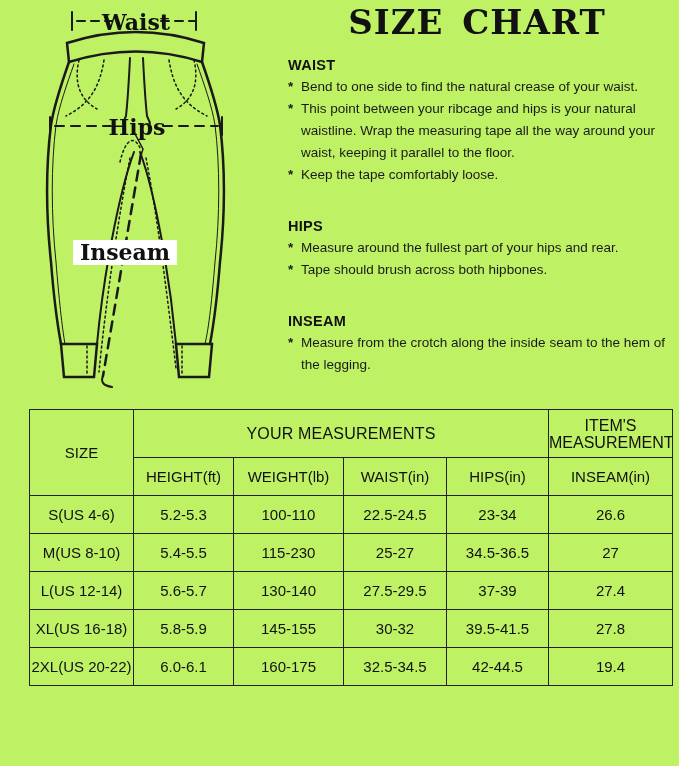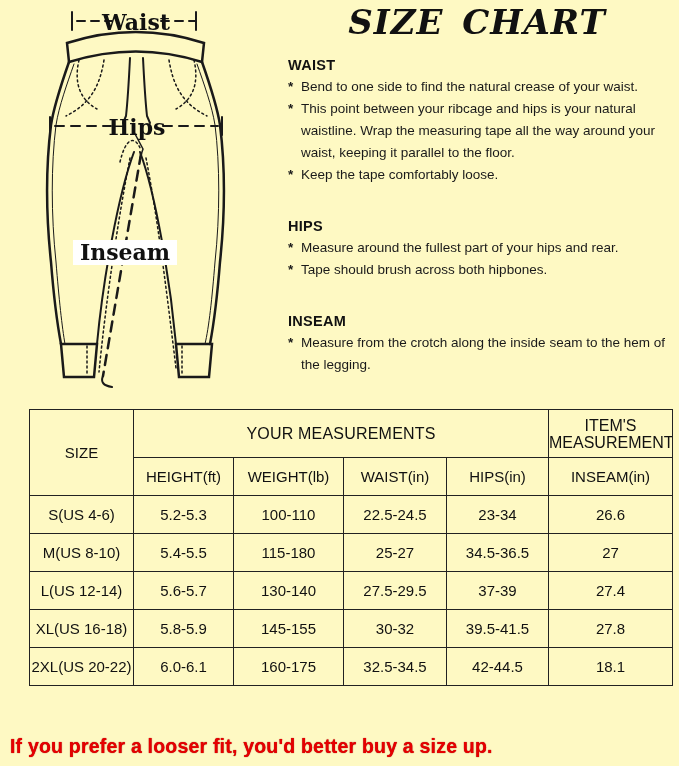--- a/index.html
+++ b/index.html
@@ -1,35 +1,35 @@
 <!DOCTYPE html>
 <html><head>
 <meta charset="utf-8">
 <style>
   html,body{margin:0;padding:0;}
   body{
     width:679px;height:766px;background:#ffffff;
     font-family:"Liberation Sans",sans-serif;color:#111;
     position:relative;overflow:hidden;
   }
-  .page{position:absolute;inset:0;background:#fef9c3;}
+  .page{position:absolute;inset:0;background:#bef264;}
 
   
   .pants-svg{position:absolute;left:0;top:0;width:285px;height:400px;}
   .pants-svg text{
     font-family:"DejaVu Serif",serif;font-weight:bold;font-size:22px;
     fill:#111;text-anchor:middle;
   }
 
   
   .info{position:absolute;left:288px;top:0;width:378px;}
   .title{
     font-family:"DejaVu Serif",serif;font-weight:bold;font-size:34px;
     line-height:40px;text-align:center;margin:2px 0 0;color:#111;
-    letter-spacing:1px;word-spacing:6px;white-space:nowrap;font-style:italic;
+    letter-spacing:1px;word-spacing:6px;white-space:nowrap;
   }
   .heading{font-size:14.5px;font-weight:bold;letter-spacing:.3px;margin:32px 0 3px;}
   .section.first .heading{margin-top:15px;}
   .bullet{display:flex;font-size:13.5px;line-height:22px;color:#1a1a1a;}
   .star{width:13px;flex:none;font-weight:bold;}
   .btext{flex:1;}
 
   
   table.size-table{
     position:absolute;left:29px;top:409px;width:643px;
@@ -182,21 +182,21 @@
         <td>S(US 4-6)</td>
         <td>5.2-5.3</td>
         <td>100-110</td>
         <td>22.5-24.5</td>
         <td>23-34</td>
         <td>26.6</td>
       </tr>
       <tr>
         <td>M(US 8-10)</td>
         <td>5.4-5.5</td>
-        <td>115-180</td>
+        <td>115-230</td>
         <td>25-27</td>
         <td>34.5-36.5</td>
         <td>27</td>
       </tr>
       <tr>
         <td>L(US 12-14)</td>
         <td>5.6-5.7</td>
         <td>130-140</td>
         <td>27.5-29.5</td>
         <td>37-39</td>
@@ -209,20 +209,19 @@
         <td>30-32</td>
         <td>39.5-41.5</td>
         <td>27.8</td>
       </tr>
       <tr>
         <td>2XL(US 20-22)</td>
         <td>6.0-6.1</td>
         <td>160-175</td>
         <td>32.5-34.5</td>
         <td>42-44.5</td>
-        <td>18.1</td>
+        <td>19.4</td>
       </tr>
     </tbody>
   </table>
 
-  <div class="notice-text">If you prefer a looser fit, you'd better buy a size up.</div>
 
 </div>
 
 </body></html>

